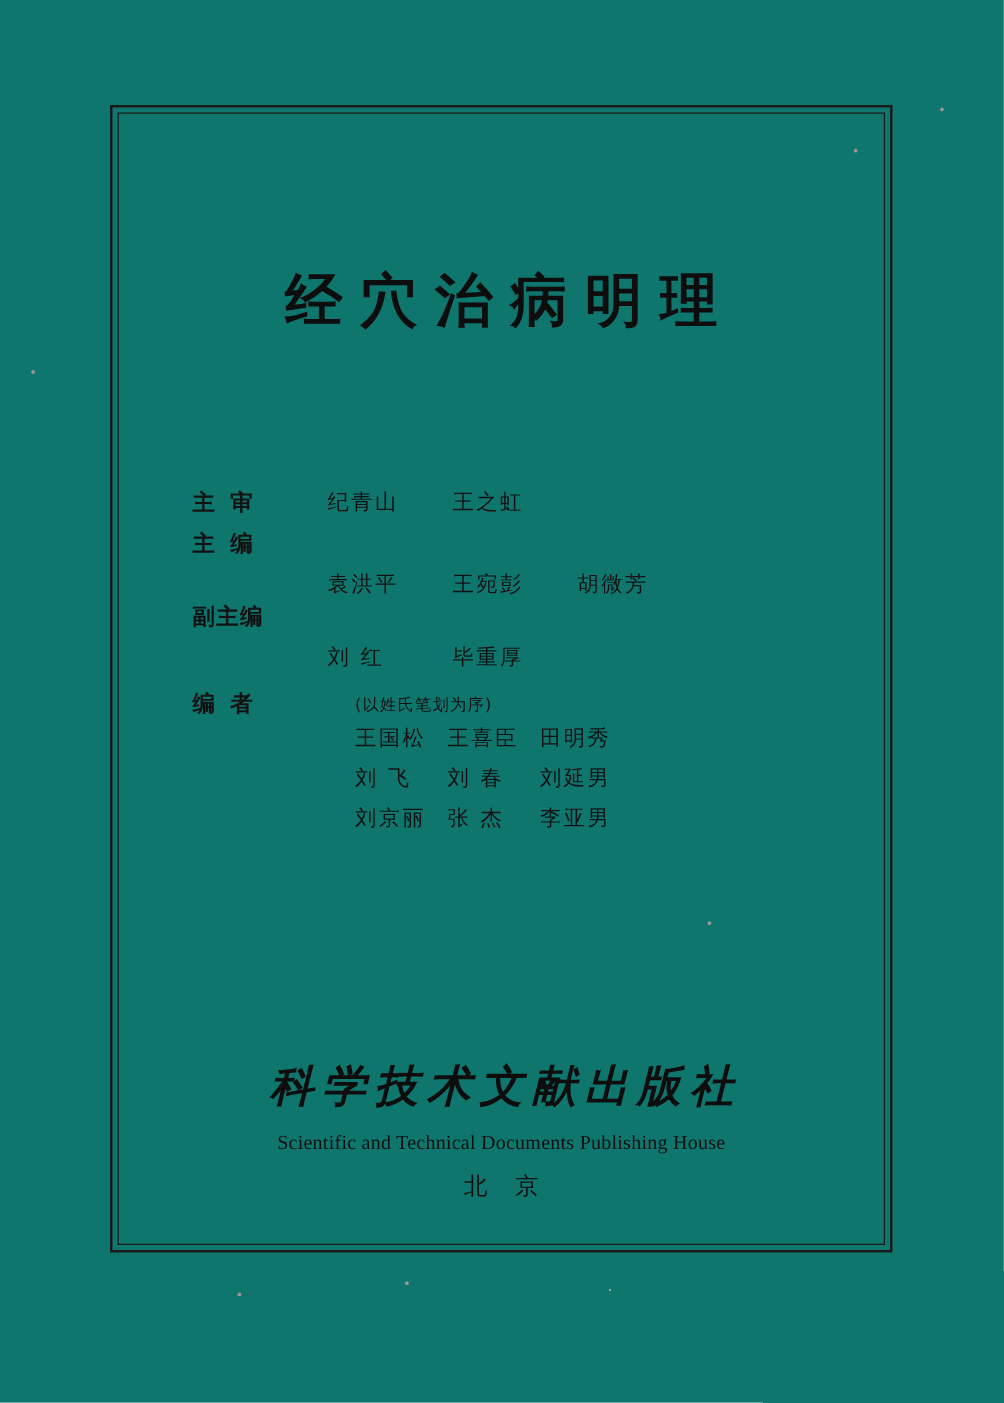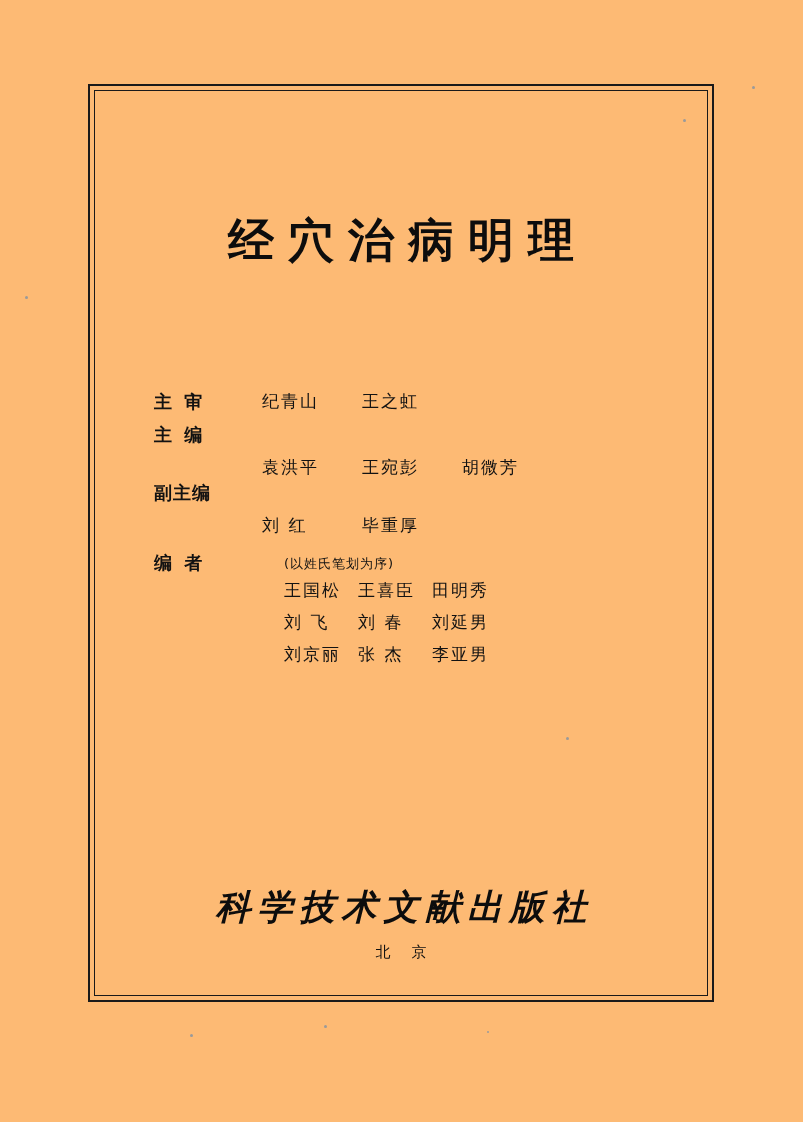--- a/index.html
+++ b/index.html
@@ -14,21 +14,21 @@
     color: #111111;
     position: relative;
     overflow: hidden;
   }
 
   .page {
     position: absolute;
     left: 0; top: 0;
     width: 803px;
     height: 1122px;
-    background: #fdba74;
+    background: #0f766e;
   }
 
   
   .frame-outer {
     position: absolute;
     left: 88px;
     top: 84px;
     width: 626px;
     height: 918px;
     border: 2px solid #1a1a1a;
@@ -147,21 +147,21 @@
   .publisher-en {
     margin-top: 13px;
     font-family: "Liberation Serif", serif;
     font-size: 16px;
     letter-spacing: 0.2px;
     color: #101010;
   }
   .publisher-city {
     margin-top: 12px;
     font-family: "DejaVu Sans", sans-serif;
-    font-size: 15px;
+    font-size: 19px;
     letter-spacing: 8px;
     text-indent: 8px;
     color: #101010;
   }
 
   
   .speck {
     position: absolute;
     background: #9a9a9a;
     border-radius: 50%;
@@ -231,20 +231,21 @@
               <span class="name">李亚男</span>
             </div>
           </div>
         </div>
       </div>
 
     </div>
 
     <div class="publisher">
       <div class="publisher-cn">科学技术文献出版社</div>
+      <div class="publisher-en">Scientific and Technical Documents Publishing House</div>
       <div class="publisher-city">北  京</div>
     </div>
 
   </div>
 
   <div class="speck" style="left:25px;top:296px;width:3px;height:3px;"></div>
   <div class="speck" style="left:752px;top:86px;width:3px;height:3px;"></div>
   <div class="speck" style="left:683px;top:119px;width:3px;height:3px;"></div>
   <div class="speck" style="left:566px;top:737px;width:3px;height:3px;"></div>
   <div class="speck" style="left:190px;top:1034px;width:3px;height:3px;"></div>

